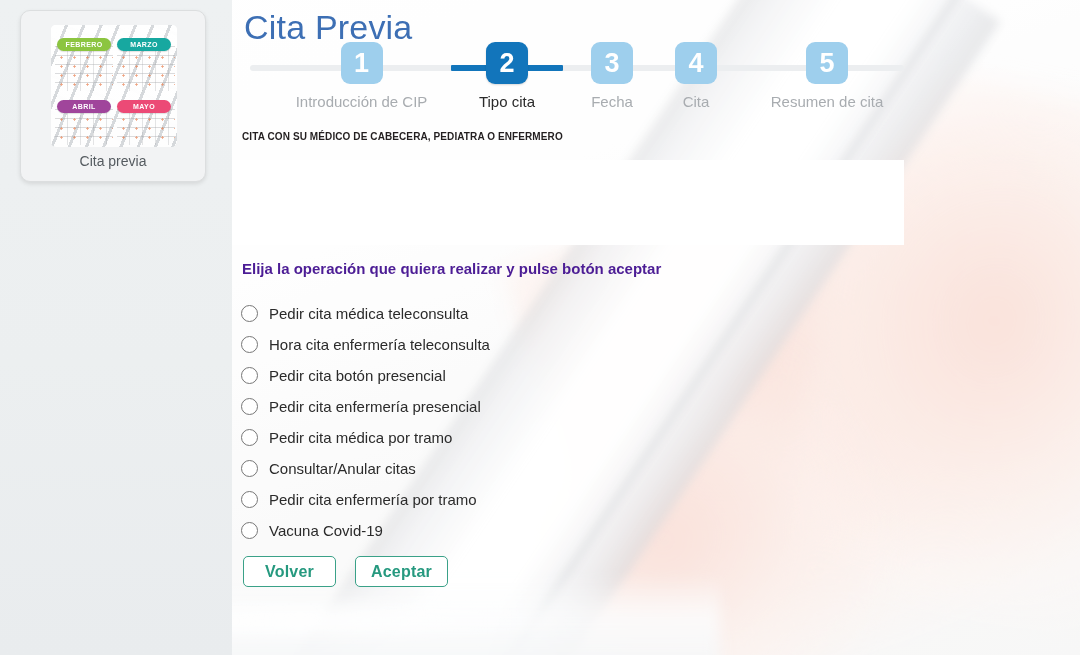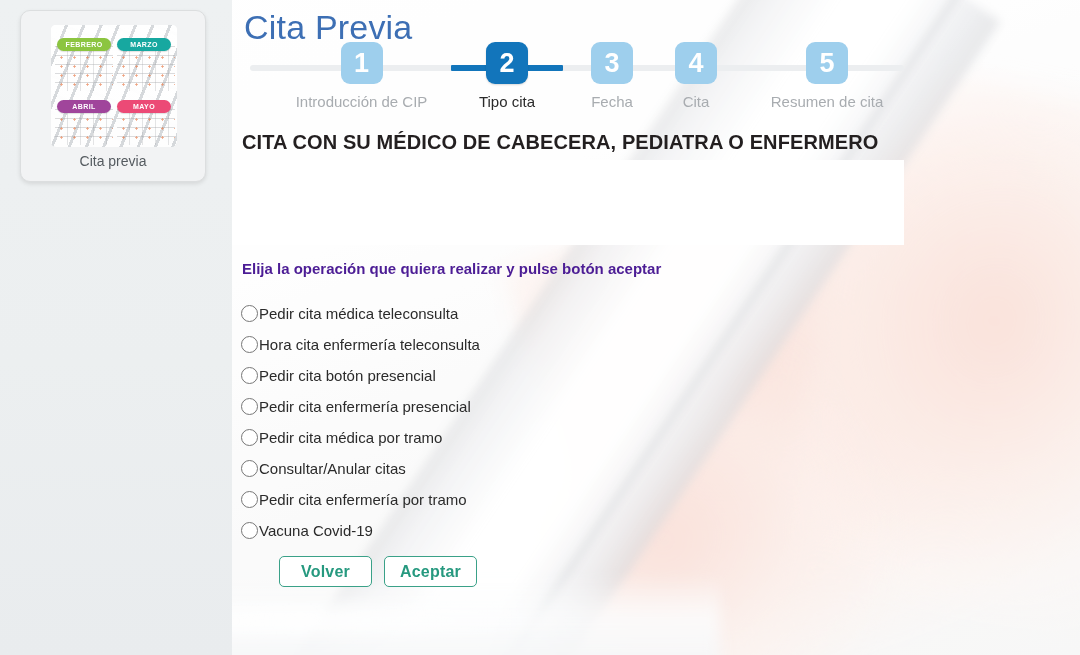--- a/index.html
+++ b/index.html
@@ -281,21 +281,21 @@
   #step-1 { left: 35px;  width: 165px; }
   #step-2 { left: 200px; width: 126px; }
   #step-3 { left: 326px; width: 84px;  }
   #step-4 { left: 410px; width: 84px;  }
   #step-5 { left: 494px; width: 178px; }
 
   
   #section-heading {
     position: absolute;
     left: 10px; top: 131px;
-    font-size: 20px;
+    font-size: 10px;
     font-weight: bold;
     color: #231f20;
     letter-spacing: 0.1px;
     white-space: nowrap;
   }
 
   
   #content-box {
     position: absolute;
     left: 0px; top: 160px;
@@ -330,30 +330,29 @@
     height: 17px;
     margin: 0;
     flex: 0 0 auto;
     cursor: pointer;
   }
   .option .opt-label {
     font-size: 15px;
     color: #2b2b2b;
     white-space: nowrap;
     line-height: 17px;
-    margin-left: 1px;
+    margin-left: 11px;
   }
 
   
   #buttons {
     position: absolute;
     left: 11px; top: 556px;
     display: flex;
-    gap: 12px;
-    margin-left: 36px;
+    gap: 19px;
   }
   .btn {
     min-width: 93px;
     height: 31px;
     background: #ffffff;
     border: 1px solid #3aa188;
     border-radius: 5px;
     color: #26997f;
     font-family: "Liberation Sans", sans-serif;
     font-size: 16px;

